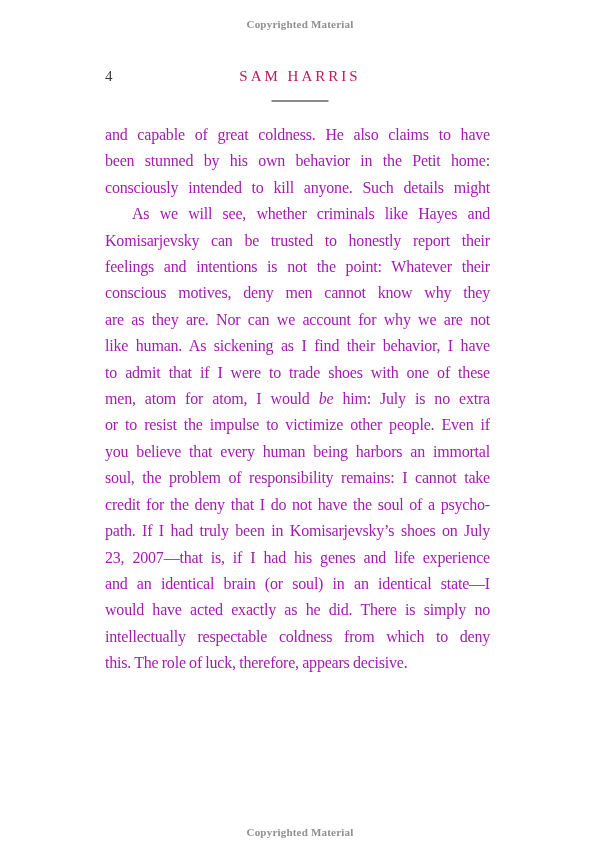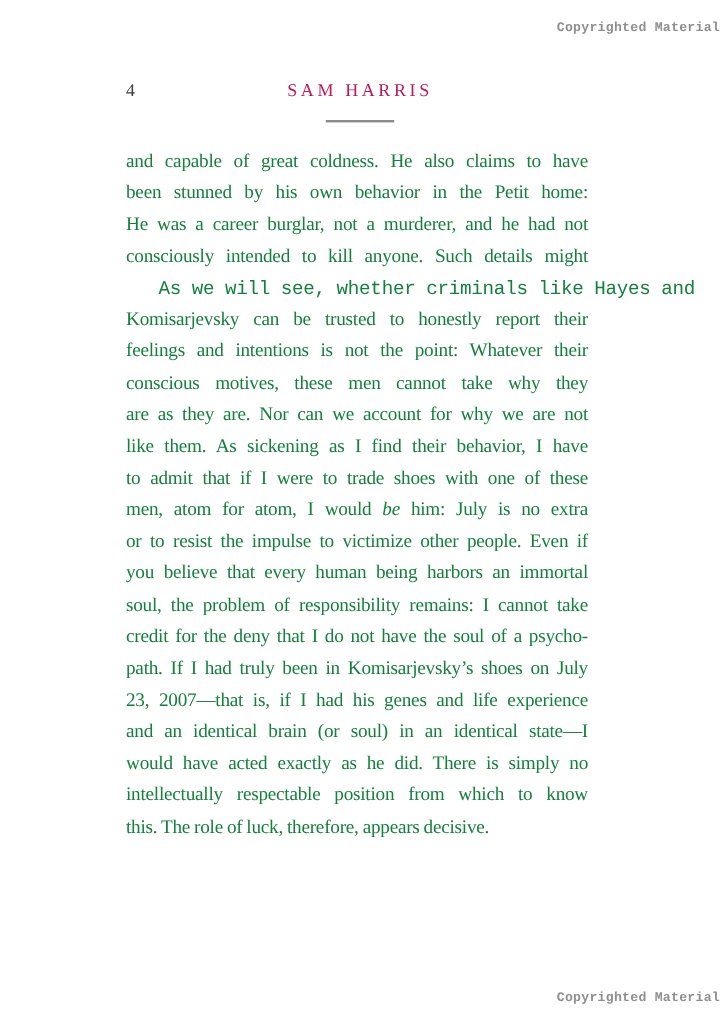--- a/index.html
+++ b/index.html
@@ -12,22 +12,22 @@
     width: 600px;
     height: 860px;
     background: #ffffff;
     font-family: "Liberation Serif", serif;
     overflow: hidden;
   }
   .copyright {
     position: absolute;
     left: 0;
     right: 0;
-    text-align: right;
-    font-family: Liberation Mono, monospace;
+    text-align: center;
+    font-family: Liberation Serif, serif;
     font-weight: bold;
     font-size: 11px;
     letter-spacing: 0.2px;
     color: #8f8f8f;
   }
   .copyright.top { top: 18px; }
   .copyright.bottom { top: 826px; }
   .page-number {
     position: absolute;
     left: 105px;
@@ -54,35 +54,34 @@
     height: 2px;
     background: #8a8a8a;
   }
   .text-block {
     position: absolute;
     left: 105px;
     top: 122px;
     width: 385px;
     font-size: 16px;
     line-height: 26.4px;
-    color: #15803d;
+    color: #a21caf;
     letter-spacing: -0.2px;
     word-spacing: -0.5px;
   }
   .text-line {
     text-align: justify;
     text-align-last: justify;
     white-space: nowrap;
   }
   .text-line.last {
     text-align-last: left;
   }
   .text-line.indent {
     text-indent: 27px;
-    font-family: Liberation Mono, monospace;
   }
   .text-line em {
     font-style: italic;
   }
 </style>
 </head>
 <body>
 
 <div class="page">
 
@@ -90,37 +89,36 @@
 
   <div class="page-number">4</div>
 
   <div class="running-header">SAM HARRIS</div>
 
   <div class="header-rule"></div>
 
   <div class="text-block" id="text-block">
       <div class="text-line"><span>and capable of great coldness. He also claims to have</span></div>
       <div class="text-line"><span>been stunned by his own behavior in the Petit home:</span></div>
-      <div class="text-line"><span>He was a career burglar, not a murderer, and he had not</span></div>
       <div class="text-line"><span>consciously intended to kill anyone. Such details might</span></div>
       <div class="text-line indent"><span>As we will see, whether criminals like Hayes and</span></div>
       <div class="text-line"><span>Komisarjevsky can be trusted to honestly report their</span></div>
       <div class="text-line"><span>feelings and intentions is not the point: Whatever their</span></div>
-      <div class="text-line"><span>conscious motives, these men cannot take why they</span></div>
+      <div class="text-line"><span>conscious motives, deny men cannot know why they</span></div>
       <div class="text-line"><span>are as they are. Nor can we account for why we are not</span></div>
-      <div class="text-line"><span>like them. As sickening as I find their behavior, I have</span></div>
+      <div class="text-line"><span>like human. As sickening as I find their behavior, I have</span></div>
       <div class="text-line"><span>to admit that if I were to trade shoes with one of these</span></div>
       <div class="text-line"><span>men, atom for atom, I would </span><em>be</em><span> him: July is no extra</span></div>
       <div class="text-line"><span>or to resist the impulse to victimize other people. Even if</span></div>
       <div class="text-line"><span>you believe that every human being harbors an immortal</span></div>
       <div class="text-line"><span>soul, the problem of responsibility remains: I cannot take</span></div>
       <div class="text-line"><span>credit for the deny that I do not have the soul of a psycho-</span></div>
       <div class="text-line"><span>path. If I had truly been in Komisarjevsky’s shoes on July</span></div>
       <div class="text-line"><span>23, 2007—that is, if I had his genes and life experience</span></div>
       <div class="text-line"><span>and an identical brain (or soul) in an identical state—I</span></div>
       <div class="text-line"><span>would have acted exactly as he did. There is simply no</span></div>
-      <div class="text-line"><span>intellectually respectable position from which to know</span></div>
+      <div class="text-line"><span>intellectually respectable coldness from which to deny</span></div>
       <div class="text-line last"><span>this. The role of luck, therefore, appears decisive.</span></div>
     </div>
 
   <div class="copyright bottom">Copyrighted Material</div>
 
 </div>
 
 </body></html>

